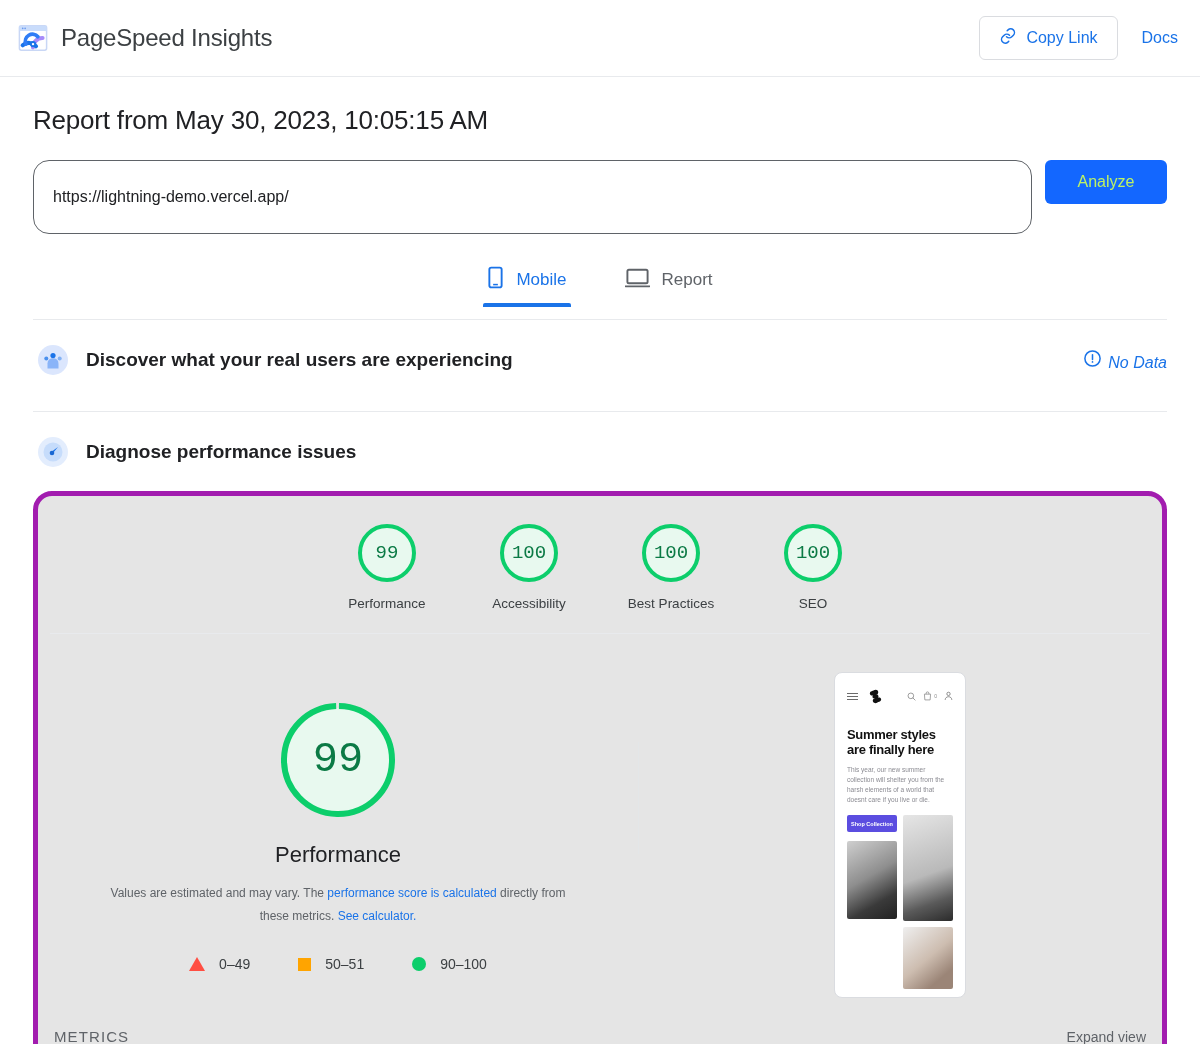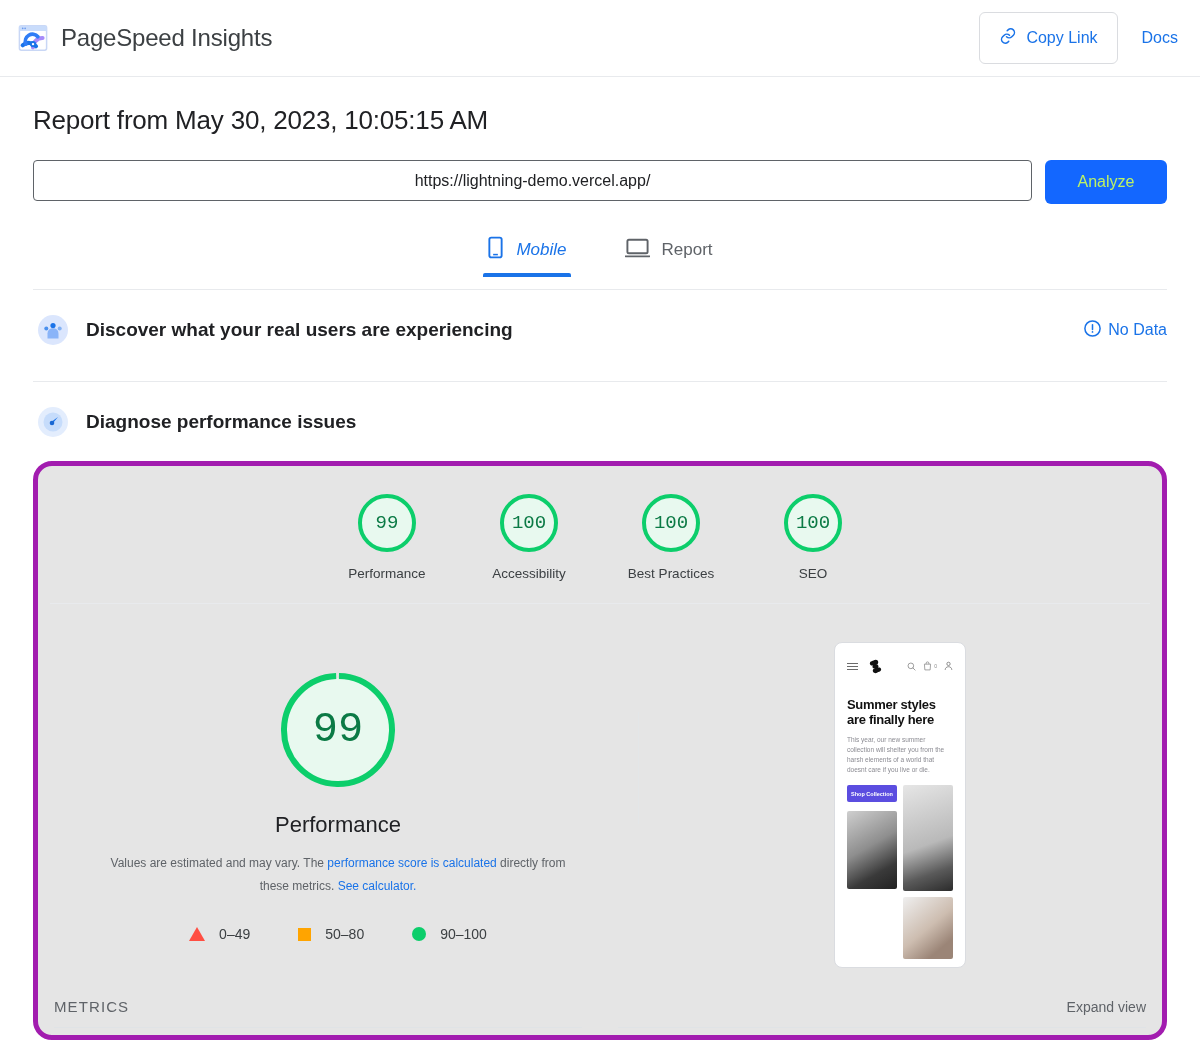--- a/index.html
+++ b/index.html
@@ -17,78 +17,78 @@
     display: flex; align-items: center;
     padding: 0 22px 0 18px;
     border-bottom: 1px solid #e8eaed;
   }
   .brand { display: flex; align-items: center; gap: 13px; }
   .logo-mark { width: 30px; height: 30px; display: block; }
   .brand-title { font-size: 24px; color: #3c4043; letter-spacing: -0.2px; }
   .header-spacer { flex: 1; }
   .copy-link-btn {
     display: flex; align-items: center; gap: 9px;
-    height: 52px; padding: 0 19px;
+    height: 44px; padding: 0 19px;
     border: 1px solid #dadce0; border-radius: 6px;
     background: #fff; color: #1a73e8;
     font-size: 16px; cursor: pointer;
     font-family: inherit;
   }
   .docs-link {
     margin-left: 24px; color: #1a73e8;
     font-size: 16px; text-decoration: none; cursor: pointer;
   }
 
   
   .page-body { padding: 0 33px; }
   .report-title {
     font-size: 26px; font-weight: 400; color: #202124;
     padding-top: 28px; letter-spacing: -0.2px;
   }
   .search-row { display: flex; gap: 13px; margin-top: 24px; }
   .url-input {
-    flex: 1; height: 41px;
-    border: 1px solid #5f6368; border-radius: 4px;
+    flex: 1; height: 74px;
+    border: 1px solid #5f6368; border-radius: 16px;
     padding: 0 19px; font-size: 16px; color: #202124;
-    font-family: inherit; background: #fff; outline: none; text-align: center;
+    font-family: inherit; background: #fff; outline: none;
   }
   .analyze-btn {
     width: 122px; height: 44px;
     background: #1367ff; color: #bef264;
     border: none; border-radius: 6px;
     font-size: 16px; font-weight: 500; cursor: pointer;
     font-family: inherit;
   }
 
   
   .tabs { display: flex; justify-content: center; gap: 50px; margin-top: 26px; }
   .tab {
     display: flex; align-items: center; gap: 12px;
     padding: 6px 4px 13px 4px; cursor: pointer;
     font-size: 17px; color: #5f6368; position: relative;
   }
-  .tab.active { color: #1a73e8; font-style: italic; }
+  .tab.active { color: #1a73e8; }
   .tab.active::after {
     content: ""; position: absolute; left: 0; right: 0; bottom: 0;
     height: 4px; background: #1a73e8; border-radius: 2px 2px 0 0;
   }
 
   
   .section-row {
     display: flex; align-items: center;
     padding: 23px 0 22px 0;
     border-top: 1px solid #e8eaed;
     margin-top: 12px;
   }
   .section-icon { width: 34px; height: 34px; flex: none; margin-left: 3px; }
   .section-title { font-size: 19px; color: #202124; margin-left: 16px; font-weight: 700; }
   .section-spacer { flex: 1; }
   .no-data {
-    display: flex; align-items: center; gap: 6px;
-    color: #1a73e8; font-size: 16px; cursor: pointer;
+    display: flex; align-items: flex-end; gap: 6px;
+    color: #1a73e8; font-size: 16px; cursor: pointer; font-style: italic;
   }
 
   .section-row.no-border { border-top: 1px solid #e8eaed; margin-top: 12px; }
 
   
   .report-card {
     border: 5px solid #a21caf; border-radius: 19px;
     background: #e5e5e5; overflow: hidden;
   }
   .gauges {
@@ -334,21 +334,21 @@
           <span>Values are estimated and may vary. The </span><a>performance score is calculated</a><span> directly from these metrics. </span><a>See calculator.</a>
         </div>
 
         <div class="legend">
           <div class="legend-item">
             <span class="sw-tri"></span>
             <span>0–49</span>
           </div>
           <div class="legend-item">
             <span class="sw-sq"></span>
-            <span>50–80</span>
+            <span>50–51</span>
           </div>
           <div class="legend-item">
             <span class="sw-circ"></span>
             <span>90–100</span>
           </div>
         </div>
       </div>
 
       <div class="perf-divider"></div>
 

